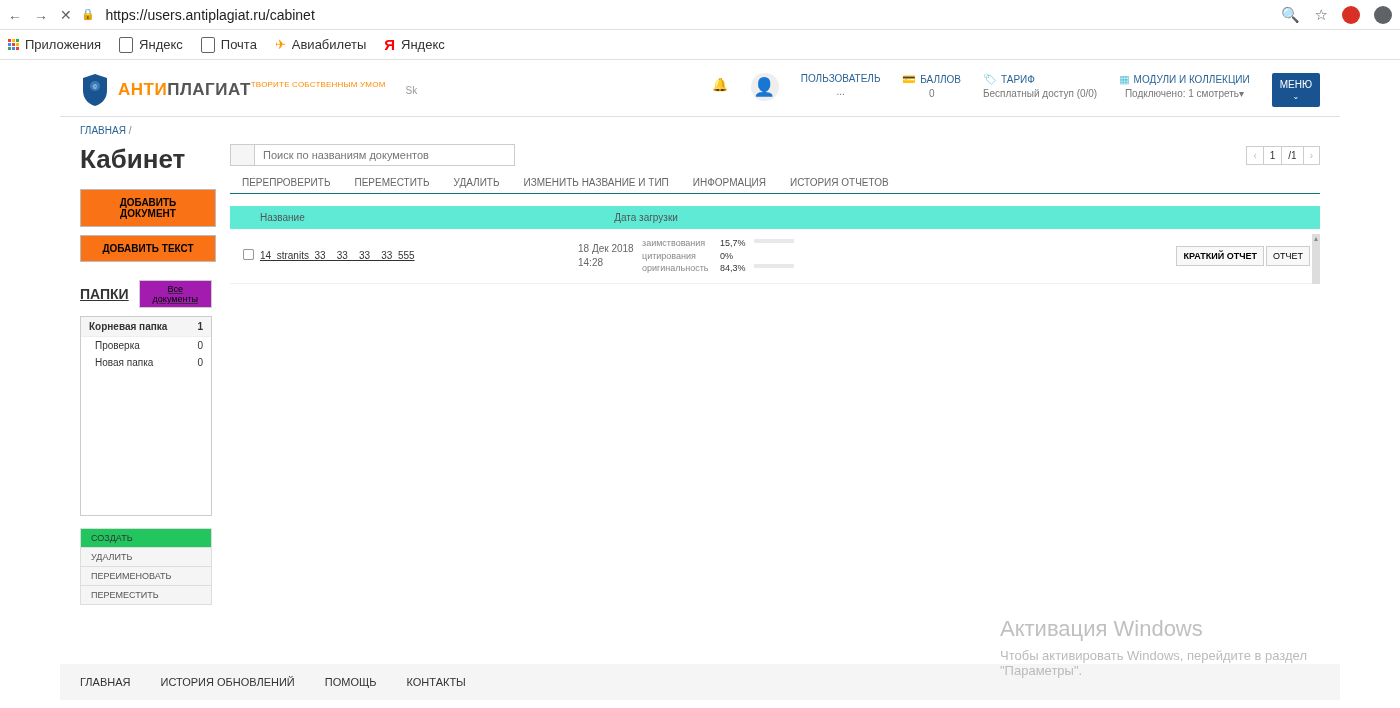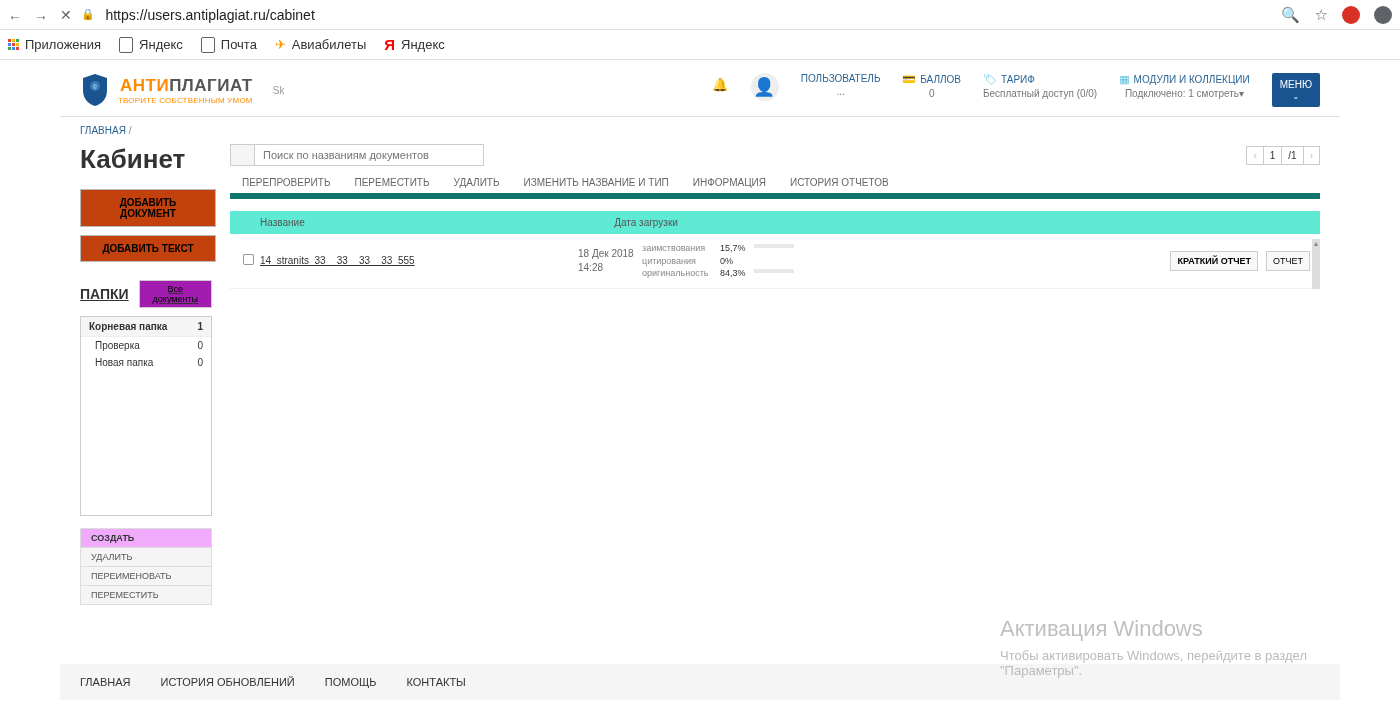--- a/index.html
+++ b/index.html
@@ -30,21 +30,21 @@
     .apps-icon div:nth-child(9) { background: #ea4335; }
     .doc-icon { width: 14px; height: 16px; border: 1px solid #5f6368; border-radius: 2px; }
     .plane-icon { color: #ff9800; font-size: 13px; }
     .ya-icon { color: #ff0000; font-weight: bold; font-size: 15px; }
     
     
     .page-wrap { max-width: 1280px; margin: 0 auto; background: #fff; }
     .top-header { display: flex; align-items: center; padding: 12px 20px 8px; border-bottom: 1px solid #e0e0e0; }
     .logo-block { display: flex; align-items: center; gap: 8px; }
     .shield { width: 30px; height: 36px; }
-    .logo-text { display: flex; flex-direction: column; text-align: right; }
+    .logo-text { display: flex; flex-direction: row; text-align: right; }
     .logo-main { font-size: 17px; font-weight: bold; letter-spacing: 0.5px; }
     .logo-main .anti { color: #ff8c00; }
     .logo-main .plag { color: #555; }
     .logo-sub { font-size: 8px; color: #ff8c00; letter-spacing: 0.2px; }
     .sk-logo { margin-left: 20px; color: #999; font-size: 10px; }
     .header-right { margin-left: auto; display: flex; align-items: flex-start; gap: 22px; }
     .bell-icon { color: #888; font-size: 13px; margin-top: 4px; }
     .avatar { width: 28px; height: 28px; border-radius: 50%; background: #eee; display: flex; align-items: center; justify-content: center; color: #bbb; font-size: 18px; }
     .header-item { display: flex; flex-direction: column; font-size: 10px; }
     .header-item-top { color: #2a6496; display: flex; align-items: center; gap: 4px; font-size: 10px; }
@@ -52,62 +52,62 @@
     .header-item-bot { color: #777; font-size: 10px; margin-top: 2px; text-align: center; }
     .menu-btn { background: #1a5490; color: #fff; padding: 6px 8px; font-size: 10px; text-align: center; border-radius: 2px; cursor: pointer; }
     .menu-btn div:last-child { font-size: 8px; margin-top: 2px; }
     
     .breadcrumb { padding: 8px 20px; font-size: 10px; color: #888; }
     .breadcrumb a { color: #2a6496; text-decoration: none; }
     
     .content { display: flex; padding: 0 0 0 20px; gap: 18px; min-height: 520px; }
     .sidebar { width: 132px; flex-shrink: 0; }
     .page-title { font-size: 26px; font-weight: bold; margin-bottom: 14px; }
-    .btn-primary { display: block; width: 136px; padding: 7px 16px; font-size: 10px; font-weight: bold; text-align: center; background: #c2410c; border: 1px solid #bbb; margin-bottom: 8px; cursor: pointer; }
+    .btn-primary { display: block; width: 136px; padding: 7px 16px; font-size: 10px; font-weight: bold; text-align: center; background: #f97316; border: 1px solid #bbb; margin-bottom: 8px; cursor: pointer; }
     .folders-header { display: flex; align-items: center; gap: 10px; margin-top: 18px; margin-bottom: 8px; text-decoration: underline; }
     .folders-title { font-size: 14px; font-weight: bold; }
     .all-docs-btn { font-size: 9px; padding: 3px 6px; border: 1px solid #ccc; background: #a21caf; cursor: pointer; }
     .folder-tree { border: 1px solid #ccc; height: 200px; font-size: 10px; }
     .folder-root { display: flex; justify-content: space-between; padding: 4px 8px; background: #f5f5f5; border-bottom: 1px solid #eee; font-weight: bold; }
     .folder-item { display: flex; justify-content: space-between; padding: 3px 8px 3px 14px; }
     .folder-actions { margin-top: 12px; }
     .folder-action { padding: 4px 10px; font-size: 9px; color: #555; background: #f5f5f5; border: 1px solid #ddd; border-top: none; cursor: pointer; text-align: left; }
-    .folder-action:first-child { border-top: 1px solid #ddd; color: #333; font-weight: bold; background: #f0abfc; }
+    .folder-action:first-child { border-top: 1px solid #ddd; color: #333; font-weight: normal; background: #22c55e; }
     
     .main-area { flex: 1; padding-right: 20px; }
     .search-row { display: flex; align-items: center; gap: 10px; margin-bottom: 6px; }
-    .search-box { display: flex; border: 1px solid #ccc; width: 254px; }
+    .search-box { display: flex; border: 1px solid #ccc; width: 285px; }
     .search-btn { width: 24px; background: #f5f5f5; border-right: 1px solid #ccc; }
     .search-input { border: none; padding: 4px 8px; font-size: 11px; flex: 1; outline: none; }
     .paginator { margin-left: auto; display: flex; align-items: center; border: 1px solid #ccc; }
     .paginator span { padding: 3px 6px; font-size: 10px; border-right: 1px solid #ccc; }
     .paginator span:last-child { border: none; }
     .paginator .arrow { color: #bbb; cursor: pointer; }
     
-    .action-tabs { display: flex; gap: 0; border-bottom: 6px solid #0f766e; font-size: 10px; }
+    .action-tabs { display: flex; gap: 0; border-bottom: 1px solid #0f766e; font-size: 10px; }
     .action-tab { padding: 5px 12px; color: #666; cursor: pointer; }
     
     .doc-table { width: 100%; margin-top: 4px; position: relative; }
     .table-header { display: flex; background: #5eead4; padding: 6px 10px 6px 30px; font-size: 10px; color: #555; margin-top: 12px; }
     .col-name { flex: 0 0 318px; }
     .col-date { flex: 0 0 136px; text-align: center; }
     
     .table-row { display: flex; align-items: center; padding: 8px 10px 8px 12px; border-bottom: 1px solid #f0f0f0; }
     .row-check { width: 12px; margin-right: 6px; }
     .row-check input { transform: scale(0.85); }
     .doc-name { flex: 0 0 318px; font-size: 10px; text-decoration: underline; color: #333; cursor: pointer; }
     .doc-date { flex: 0 0 64px; font-size: 10px; color: #666; line-height: 1.4; }
     .doc-metrics { flex: 0 0 130px; font-size: 9px; line-height: 1.4; }
     .doc-metrics div { display: flex; gap: 6px; }
     .metric-label { color: #888; width: 72px; }
     .metric-val { color: #333; width: 28px; }
     .bar-tiny { width: 40px; height: 4px; background: #e8e8e8; margin-top: 2px; position: relative; }
     .bar-fill { height: 100%; background: #ff8c00; }
     .bar-fill.blue { background: #5bc0de; }
-    .report-btns { display: flex; gap: 8px; margin-left: auto; }
+    .report-btns { display: flex; gap: 2px; margin-left: auto; }
     .report-btn { font-size: 9px; padding: 4px 6px; border: 1px solid #ccc; background: #f8f8f8; cursor: pointer; }
     .report-btn.primary { font-weight: bold; }
     .scroll-hint { width: 8px; background: #ddd; position: absolute; right: 0; top: 28px; bottom: 0; }
     .scroll-arrow { font-size: 8px; text-align: center; color: #888; }
     
     .bottom-bar { padding: 10px 20px; font-size: 10px; color: #666; display: flex; gap: 16px; border-top: 1px solid #eee; margin-top: 380px; }
     .page-sizes span { margin: 0 4px; cursor: pointer; }
     .page-sizes .active { color: #2a6496; font-weight: bold; }
     
     .footer-nav { background: #f5f5f5; padding: 12px 20px; font-size: 11px; display: flex; gap: 30px; color: #333; }

